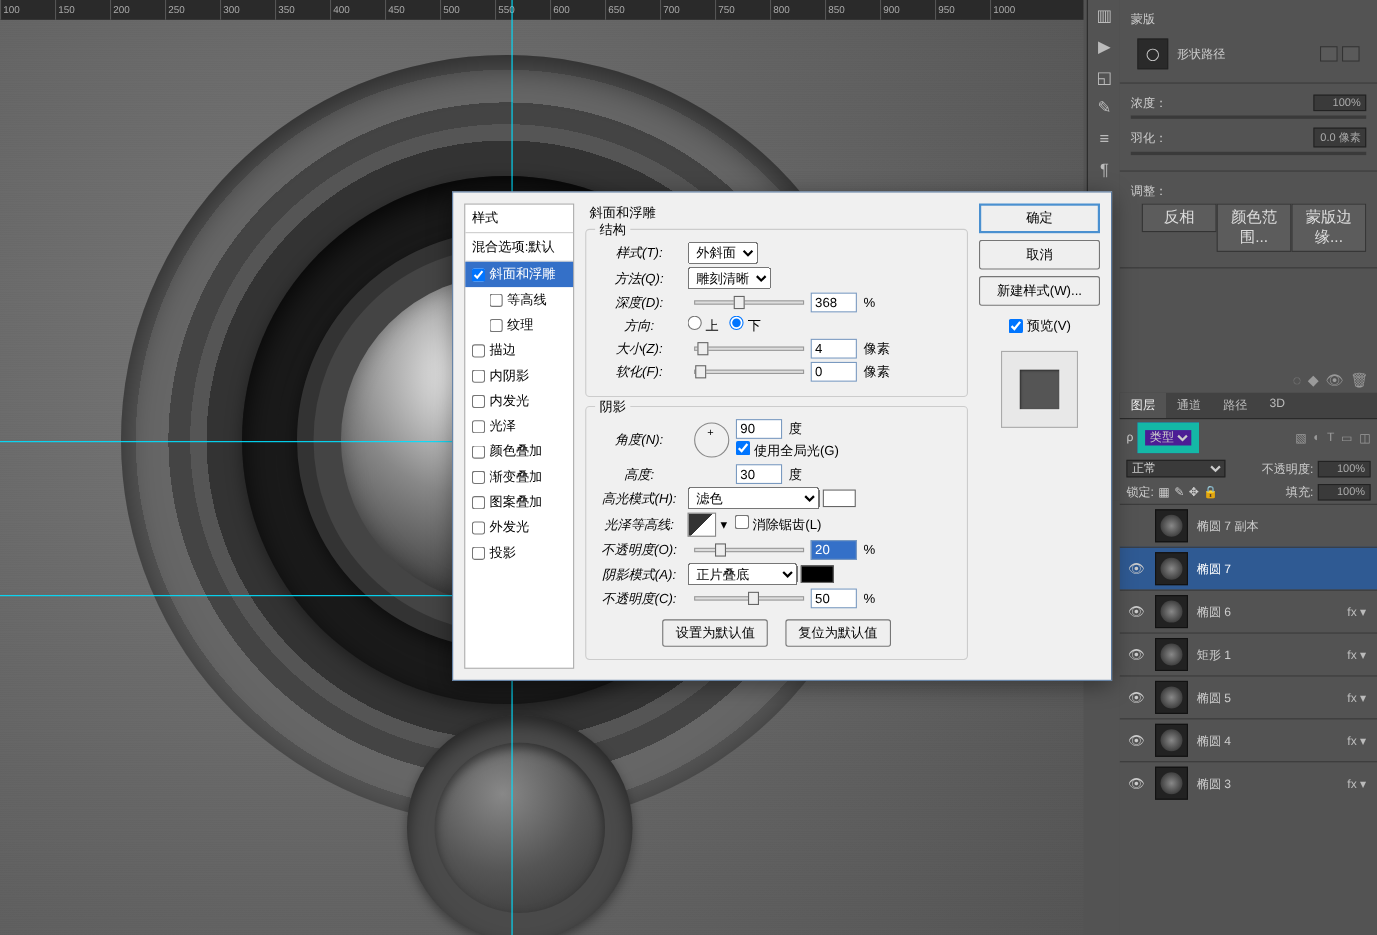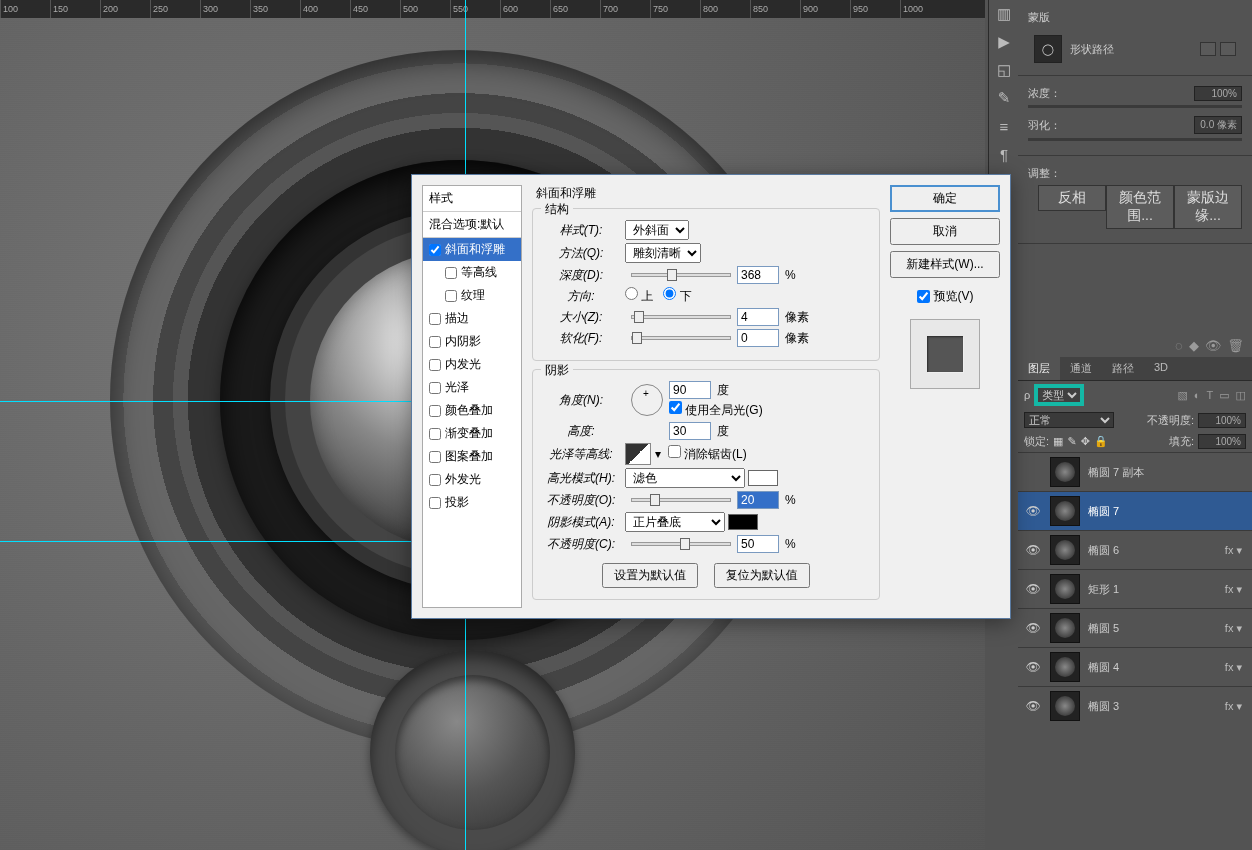--- a/index.html
+++ b/index.html
@@ -161,21 +161,21 @@
   </div>
 
   <div class="tabs">
     <span class="act">图层</span>
     <span>通道</span>
     <span>路径</span>
     <span>3D</span>
   </div>
   <div class="optrow">
     <span>ρ</span>
-    <select style="background:#404040;color:#ccc;border:4px solid #14b8a6;font-size:11px;"><option>类型</option></select>
+    <select style="background:#4c1d95;color:#ccc;border:7px solid #14b8a6;font-size:11px;"><option>类型</option></select>
     <span style="margin-left:auto;display:flex;gap:6px;color:#9a9a9a;">
       <span>▧</span>
       <span>◐</span>
       <span>T</span>
       <span>▭</span>
       <span>◫</span>
     </span>
   </div>
   <div class="optrow">
     <select style="background:#3a3a3a;color:#ccc;border:1px solid #222;font-size:11px;width:90px;"><option>正常</option></select>
@@ -343,22 +343,22 @@
               </div>
             <label><input type="checkbox" checked="" style=""> <span>使用全局光(G)</span></label>
           </div>
         </div>
         <div class="frow">
             <span class="lbl">高度:</span>
             <span style="width:44px"></span>
             <input type="text" value="30" style="">
             <span class="unit">度</span>
           </div>
+        <div class="frow"><span class="lbl">高光模式(H):</span><select style="width:120px"><option>滤色</option></select>&nbsp;<span class="swatch" style="background:#fff"></span></div>
         <div class="frow"><span class="lbl">光泽等高线:</span><span class="contour"></span><span style="margin-left:4px">▾</span>&nbsp;&nbsp;<label><input type="checkbox" style=""> <span>消除锯齿(L)</span></label></div>
-        <div class="frow"><span class="lbl">高光模式(H):</span><select style="width:120px"><option>滤色</option></select>&nbsp;<span class="swatch" style="background:#fff"></span></div>
         <div class="frow">
             <span class="lbl">不透明度(O):</span>
             <div class="sl">
               <div class="kn" style="left:18px"></div>
             </div>
             <input type="text" style="background: rgb(52, 112, 200); color: rgb(255, 255, 255);" value="20">
             <span class="unit">%</span>
           </div>
         <div class="frow"><span class="lbl">阴影模式(A):</span><select style="width:100px"><option>正片叠底</option></select>&nbsp;<span class="swatch" style="background:#000"></span></div>
         <div class="frow">

